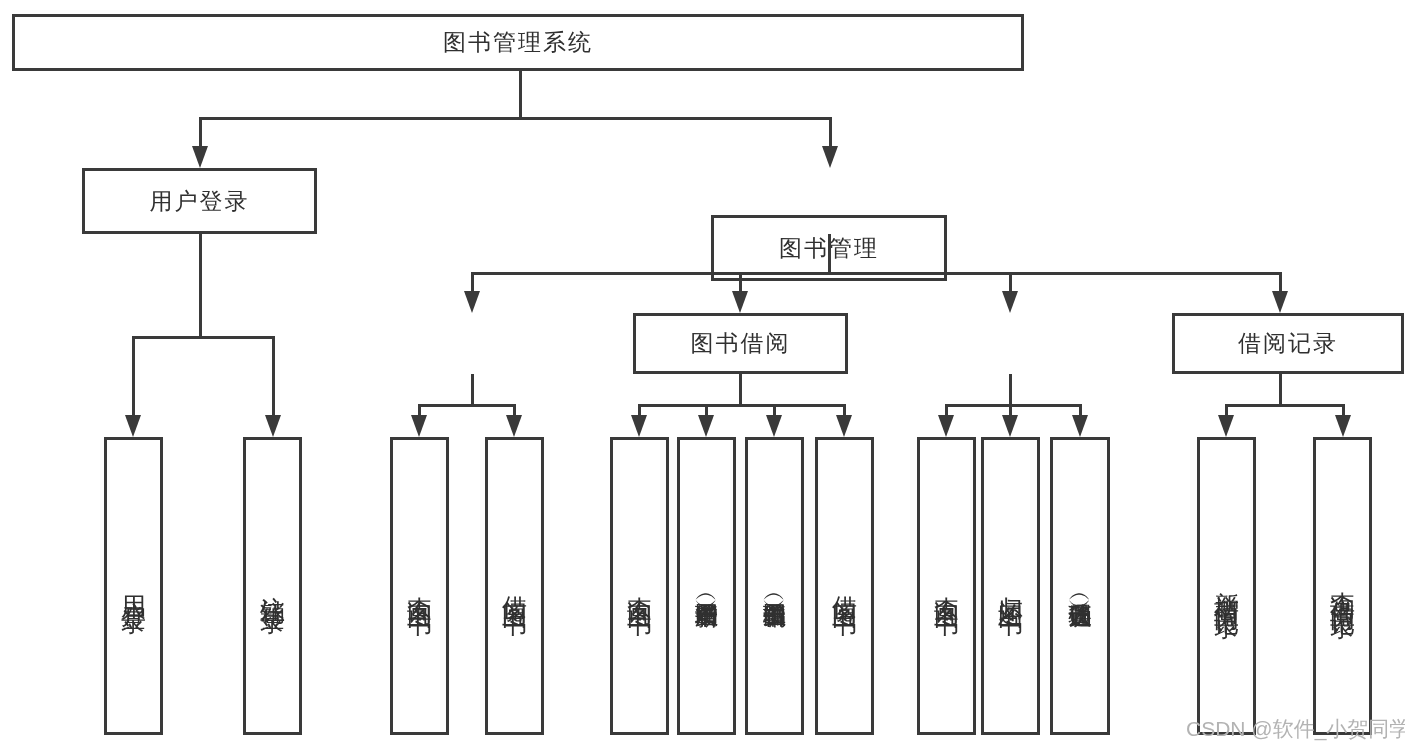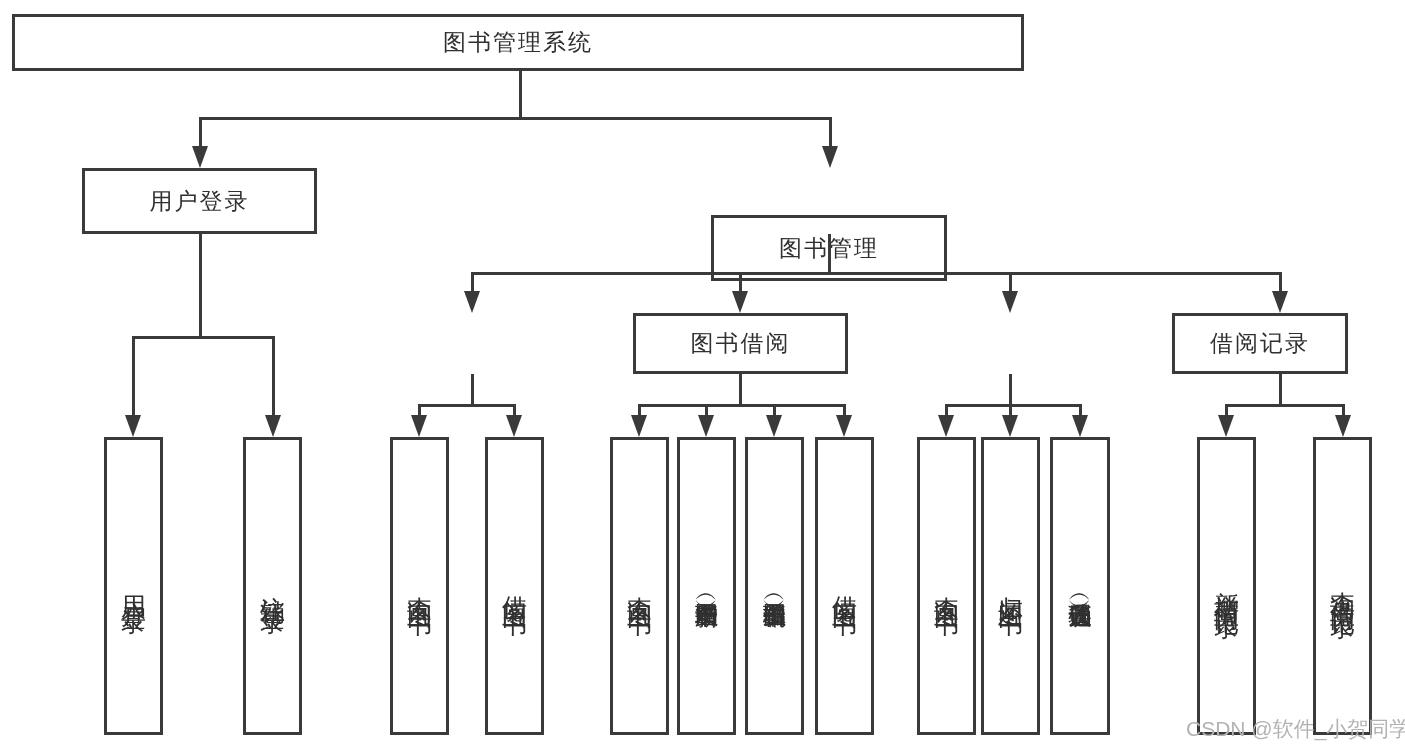--- a/index.html
+++ b/index.html
@@ -75,21 +75,21 @@
   <div class="box" style="left:711px;top:168px;width:236px;height:66px;margin-top:47px;">图书管理</div>
 
   <div class="vline" style="left:827.5px;top:234px;height:41px;"></div>
   <div class="hline" style="left:470.5px;top:272px;width:811px;"></div>
   <div class="arrow" style="left:464px;top:272px;height:41px;"></div>
   <div class="arrow" style="left:732px;top:272px;height:41px;"></div>
   <div class="arrow" style="left:1002px;top:272px;height:41px;"></div>
   <div class="arrow" style="left:1272px;top:272px;height:41px;"></div>
 
   <div class="box" style="left:633px;top:313px;width:215px;height:61px;text-align:right;">图书借阅</div>
-  <div class="box" style="left:1172px;top:313px;width:176px;height:61px;">借阅记录</div>
+  <div class="box" style="left:1172px;top:313px;width:232px;height:61px;">借阅记录</div>
 
   <div class="vline" style="left:198.5px;top:234px;height:105px;"></div>
   <div class="hline" style="left:131.5px;top:336px;width:143px;"></div>
   <div class="arrow" style="left:125px;top:336px;height:101px;"></div>
   <div class="arrow" style="left:265px;top:336px;height:101px;"></div>
 
   <div class="vline" style="left:470.5px;top:374px;height:33px;"></div>
   <div class="hline" style="left:417.5px;top:404px;width:98px;"></div>
   <div class="arrow" style="left:411px;top:404px;height:33px;"></div>
   <div class="arrow" style="left:506px;top:404px;height:33px;"></div>

